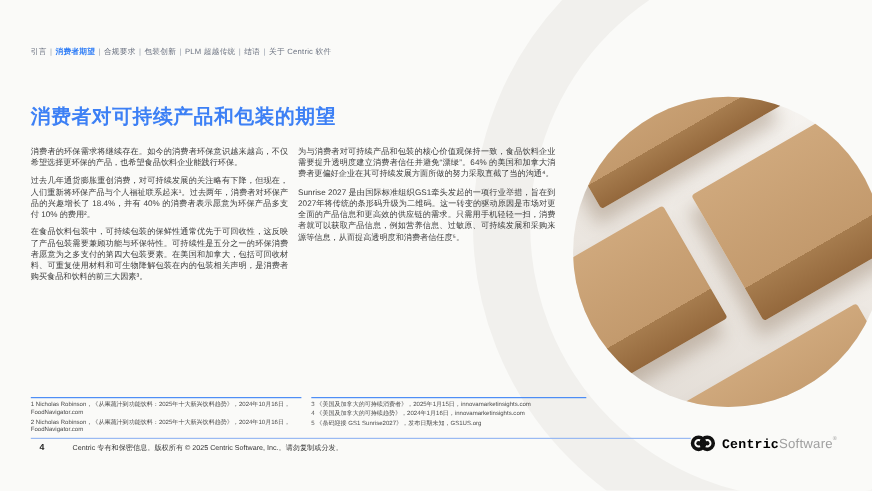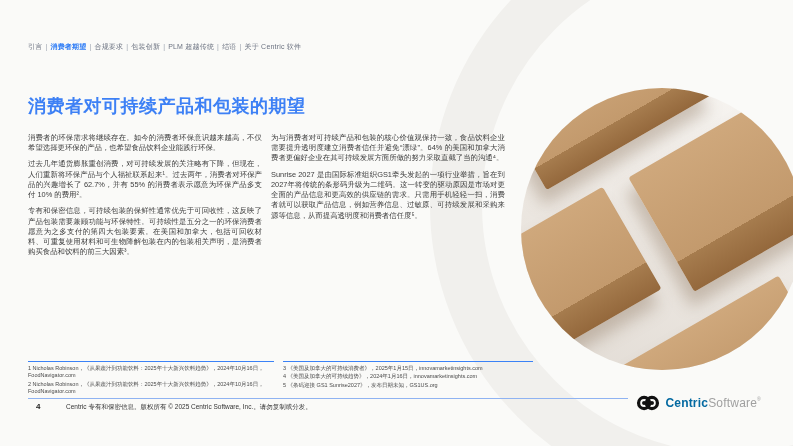--- a/index.html
+++ b/index.html
@@ -40,21 +40,21 @@
   .fn-divider{border-top:1px solid #3b82f6;margin-bottom:3px;}
   .fn{margin-bottom:1px;}
   
   .footer-divider{position:absolute;left:28px;top:398px;width:600px;border-top:1px solid #8fb3f2;}
   .page-number{position:absolute;left:36px;top:402px;font-size:8px;font-weight:bold;color:#222;}
   .copyright{position:absolute;left:66px;top:403px;font-size:6.5px;color:#333;}
   
   .logo{position:absolute;right:32px;top:395px;display:flex;align-items:center;gap:4px;}
   .logo-icon svg{display:block;}
   .logo-text{font-size:12px;letter-spacing:.2px;}
-  .logo-centric{color:#0369a1;font-weight:600;}
+  .logo-centric{color:#000000;font-weight:600;font-family:Liberation Mono, monospace;}
   .logo-software{color:#a0a0a0;font-weight:400;margin-top:36px;}
   .logo-reg{font-size:5px;color:#a0a0a0;vertical-align:top;}
   
   .photo{
     position:absolute;left:521px;top:88px;width:282px;height:282px;
     border-radius:50%;overflow:hidden;
     background:linear-gradient(200deg,#f8f6f3 0%,#ece7e1 55%,#e2dcd5 100%);
   }
   .scene{
     position:absolute;left:-100px;top:-100px;width:480px;height:480px;
@@ -76,22 +76,22 @@
 <div class="deco-ring"></div>
 
 <nav class="breadcrumb">
   <span class="nav-item">引言</span><span class="nav-sep">|</span><span class="nav-item active">消费者期望</span><span class="nav-sep">|</span><span class="nav-item">合规要求</span><span class="nav-sep">|</span><span class="nav-item">包装创新</span><span class="nav-sep">|</span><span class="nav-item">PLM 超越传统</span><span class="nav-sep">|</span><span class="nav-item">结语</span><span class="nav-sep">|</span><span class="nav-item">关于 Centric 软件</span>
 </nav>
 
 <h1 class="page-title">消费者对可持续产品和包装的期望</h1>
 
 <div class="col col-left">
   <p>消费者的环保需求将继续存在。如今的消费者环保意识越来越高，不仅希望选择更环保的产品，也希望食品饮料企业能践行环保。</p>
-  <p>过去几年通货膨胀重创消费，对可持续发展的关注略有下降，但现在，人们重新将环保产品与个人福祉联系起来¹。过去两年，消费者对环保产品的兴趣增长了 62.7%，并有 55% 的消费者表示愿意为环保产品多支付 10% 的费用²。</p>
-  <p>专有和保密信息，可持续包装的保鲜性通常优先于可回收性，这反映了产品包装需要兼顾功能与环保特性。可持续性是五分之一的环保消费者愿意为之多支付的第四大包装要素。在美国和加拿大，包括可回收材料、可重复使用材料和可生物降解包装在内的包装相关声明，是消费者购买食品和饮料的前三大因素³。</p>
+  <p>过去几年通货膨胀重创消费，对可持续发展的关注略有下降，但现在，人们重新将环保产品与个人福祉联系起来¹。过去两年，消费者对环保产品的兴趣增长了 18.4%，并有 40% 的消费者表示愿意为环保产品多支付 10% 的费用²。</p>
+  <p>在食品饮料包装中，可持续包装的保鲜性通常优先于可回收性，这反映了产品包装需要兼顾功能与环保特性。可持续性是五分之一的环保消费者愿意为之多支付的第四大包装要素。在美国和加拿大，包括可回收材料、可重复使用材料和可生物降解包装在内的包装相关声明，是消费者购买食品和饮料的前三大因素³。</p>
 </div>
 
 <div class="col col-right">
   <p>为与消费者对可持续产品和包装的核心价值观保持一致，食品饮料企业需要提升透明度建立消费者信任并避免“漂绿”。64% 的美国和加拿大消费者更偏好企业在其可持续发展方面所做的努力采取直截了当的沟通⁴。</p>
   <p>Sunrise 2027 是由国际标准组织GS1牵头发起的一项行业举措，旨在到2027年将传统的条形码升级为二维码。这一转变的驱动原因是市场对更全面的产品信息和更高效的供应链的需求。只需用手机轻轻一扫，消费者就可以获取产品信息，例如营养信息、过敏原、可持续发展和采购来源等信息，从而提高透明度和消费者信任度⁵。</p>
 </div>
 
 <div class="fn-block fn-block-left">
   <div class="fn-divider"></div>
   <div class="fn">1 Nicholas Robinson，《从果蔬汁到功能饮料：2025年十大新兴饮料趋势》，2024年10月16日，FoodNavigator.com</div>

